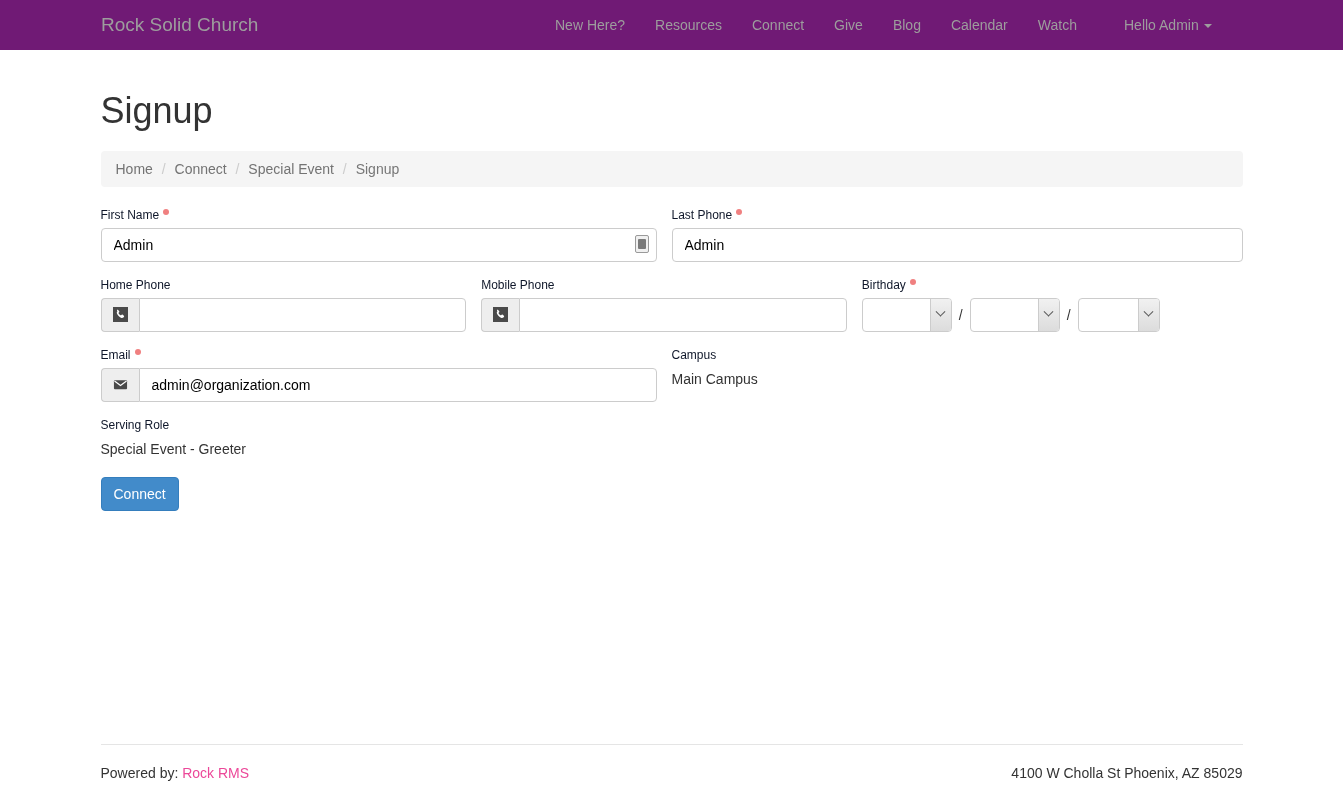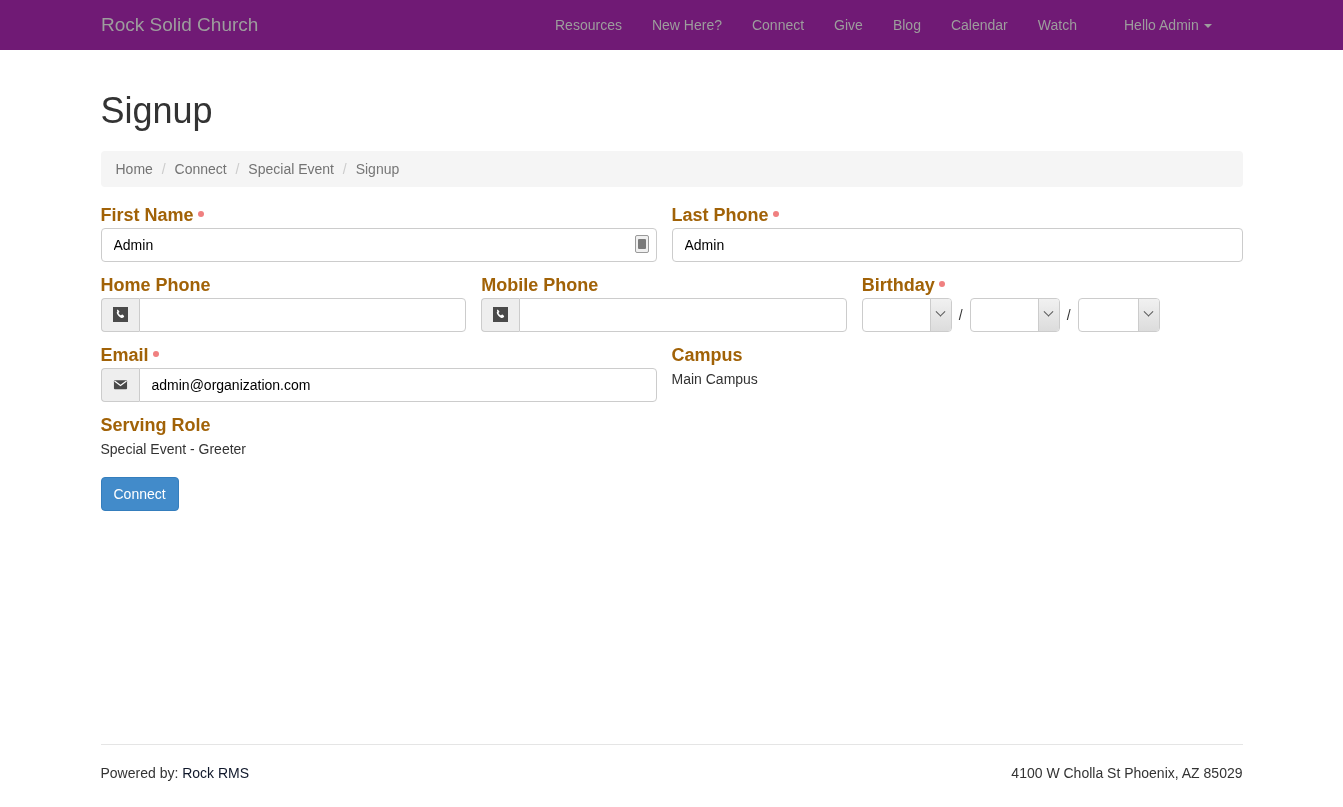--- a/index.html
+++ b/index.html
@@ -101,23 +101,23 @@
 
   
   .row { display: flex; width: 100%; }
   .col-6 { width: 50%; padding-right: 15px; }
   .col-33 { width: 33.3333%; padding-right: 15px; }
 
   .form-group { margin-bottom: 15px; }
 
   label.control-label {
     display: block;
-    font-weight: bold;
-    font-size: 18px;
-    color: #a16207;
+    font-weight: normal;
+    font-size: 12px;
+    color: #0f172a;
     margin-bottom: 5px;
     line-height: 16px;
   }
   .required-dot {
     display: inline-block;
     width: 6px; height: 6px;
     border-radius: 50%;
     background: #f08080;
     margin-left: 4px;
     vertical-align: 4px;
@@ -277,31 +277,31 @@
     left: 0;
     top: 694px;
     width: 1142px;
     border-top: 1px solid #e5e5e5;
     padding-top: 20px;
     display: flex;
     justify-content: space-between;
     font-size: 14px;
     color: #333333;
   }
-  .footer a { color: #0f172a; text-decoration: none; }
+  .footer a { color: #ec4899; text-decoration: none; }
 </style>
 </head>
 <body>
 
 <div class="navbar">
   <a class="navbar-brand" href="#">Rock Solid Church</a>
 
   <div class="nav-links">
+    <a href="#">New Here?</a>
     <a href="#">Resources</a>
-    <a href="#">New Here?</a>
     <a href="#">Connect</a>
     <a href="#">Give</a>
     <a href="#">Blog</a>
     <a href="#">Calendar</a>
     <a href="#">Watch</a>
   </div>
 
   <div class="nav-right">
     <a href="#"><span>Hello Admin</span><span class="caret"></span></a>
   </div>

